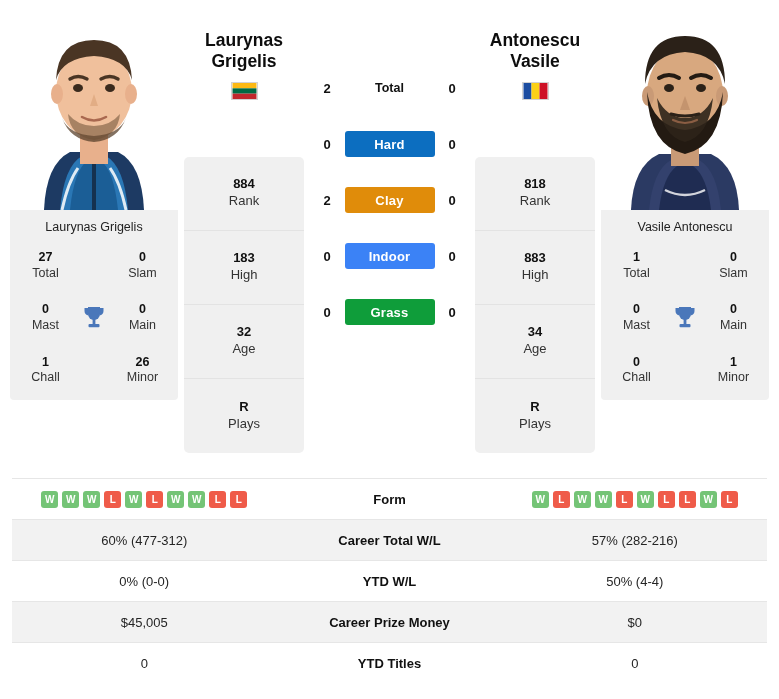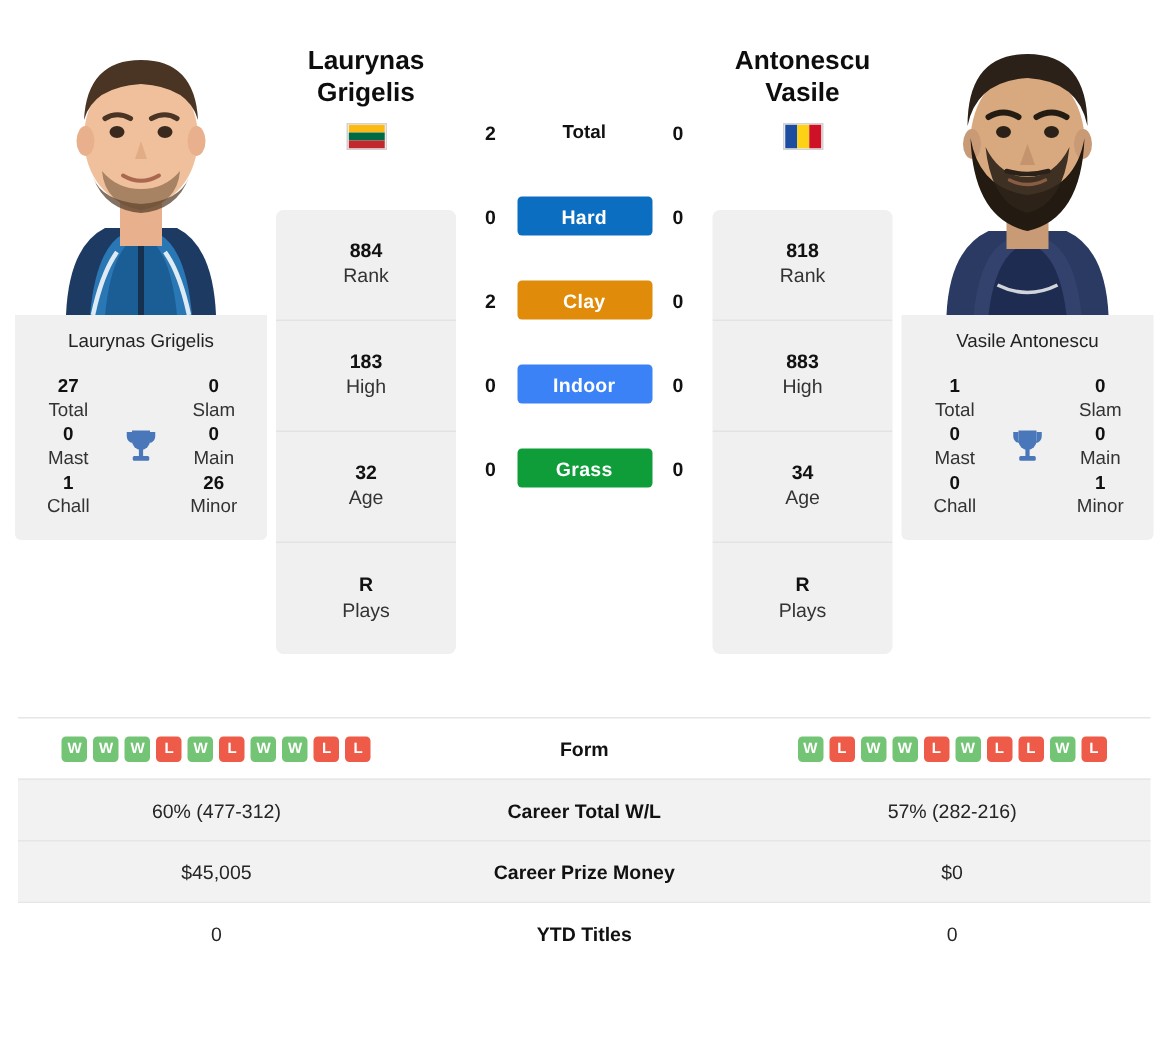--- a/index.html
+++ b/index.html
@@ -48,21 +48,21 @@
   .card-name {
     text-align: center;
     font-size: 12.5px;
     color: #222;
     margin-bottom: 16px;
     white-space: nowrap;
   }
   .titles-grid {
     display: grid;
     grid-template-columns: 1fr 38px 1fr;
-    row-gap: 1px;
+    row-gap: 21px;
     align-items: center;
   }
   .tstat { text-align: center; line-height: 1.25; }
   .tstat .v { font-size: 12.5px; font-weight: bold; color: #111; display: block; }
   .tstat .k { font-size: 12.5px; color: #333; display: block; }
   .trophy { display: flex; align-items: center; justify-content: center; }
 
   
   .statcol {
     width: 120px;
@@ -82,20 +82,21 @@
     line-height: 1.22;
     color: #0d0d0d;
   }
   .flag-wrap { margin-top: 9px; display: flex; justify-content: center; }
   .flag {
     width: 27px; height: 18px;
     border: 1px solid #d2d2d2;
     display: block;
   }
   .statcol-box {
+    margin-top: 17px;
     background: #f0f0f0;
     border-radius: 5px;
     overflow: hidden;
   }
   .srow {
     height: 74px;
     display: flex;
     flex-direction: column;
     align-items: center;
     justify-content: center;
@@ -470,20 +471,25 @@
           <span class="wl l">L</span>
         </div>
     </div>
 
     <div class="trow alt">
       <div class="tcell">60% (477-312)</div>
       <div class="tcell label">Career Total W/L</div>
       <div class="tcell">57% (282-216)</div>
     </div>
 
+    <div class="trow">
+      <div class="tcell">0% (0-0)</div>
+      <div class="tcell label">YTD W/L</div>
+      <div class="tcell">50% (4-4)</div>
+    </div>
 
     <div class="trow alt">
       <div class="tcell">$45,005</div>
       <div class="tcell label">Career Prize Money</div>
       <div class="tcell">$0</div>
     </div>
 
     <div class="trow">
       <div class="tcell">0</div>
       <div class="tcell label">YTD Titles</div>

